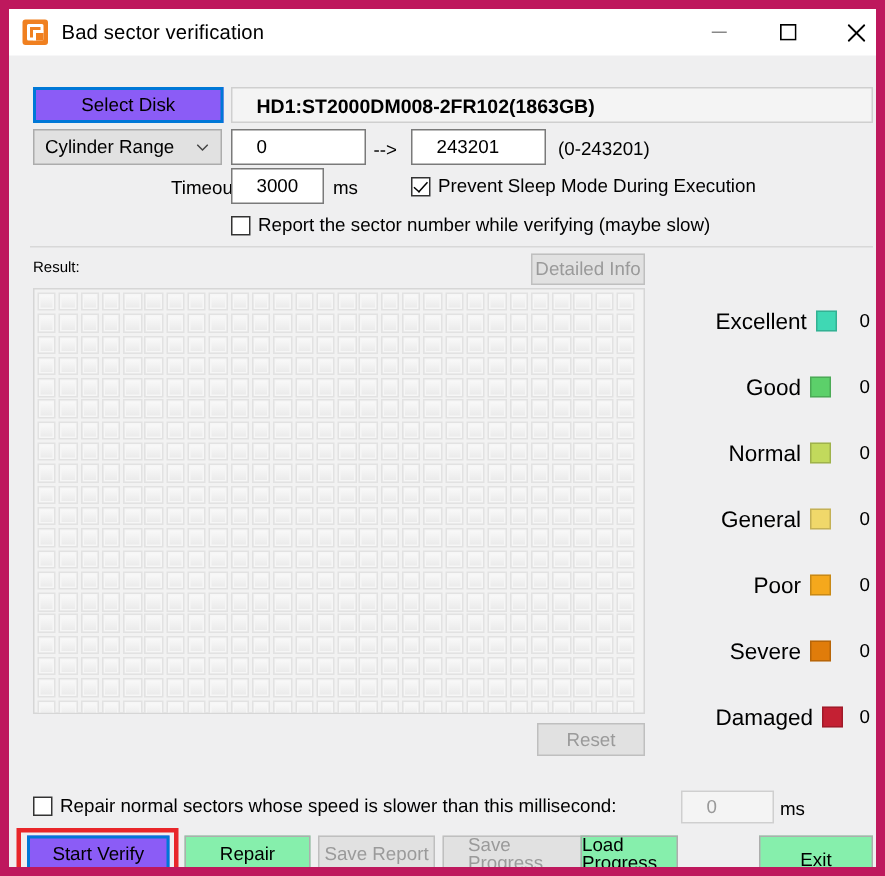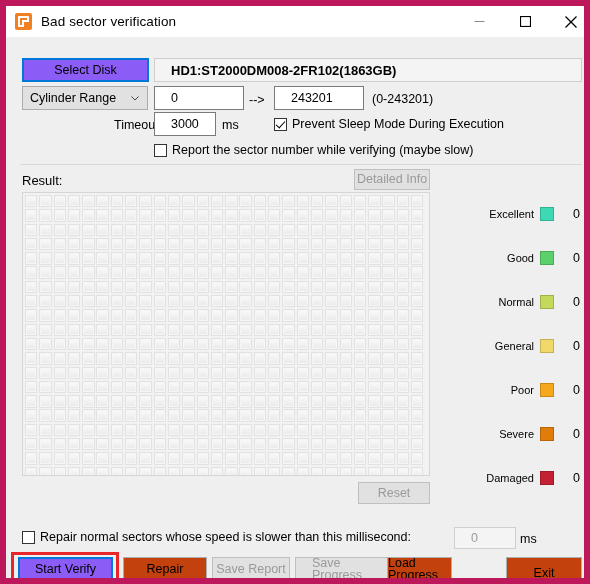--- a/index.html
+++ b/index.html
@@ -71,21 +71,21 @@
   
   .sep {
     position: absolute;
     left: 14px; width: 562px; height: 1px;
     background: #d8d8d8;
   }
 
   
   .btn {
     position: absolute;
-    background: #c2410c;
+    background: #86efac;
     border: 1px solid #adadad;
     font-family: "Liberation Sans", sans-serif;
     font-size: 12.5px;
     color: #000;
     display: flex; align-items: center; justify-content: center;
     padding: 0;
     line-height: 1;
   }
   .btn.disabled { color: #9a9a9a; border-color: #bfbfbf; background: #e1e1e1; }
   .btn.focused {
@@ -180,21 +180,21 @@
     box-shadow: inset 0 0 0 1px #f6f6f6;
   }
 
   
   #legend { position: absolute; left: 434px; top: 186px; width: 140px; }
   .lrow {
     position: relative;
     height: 44px;
     display: flex; align-items: center; justify-content: flex-end;
   }
-  .lname { font-size: 11px; color: #000; margin-left: 37px; }
+  .lname { font-size: 15px; color: #000; margin-left: 37px; }
   .lswatch {
     width: 14px; height: 14px;
     margin-left: 6px;
     border: 1px solid rgba(0,0,0,0.18);
     flex: none;
   }
   .lcount {
     width: 26px; text-align: right;
     font-size: 12.5px; color: #000;
   }
@@ -265,21 +265,21 @@
     <span>Report the sector number while verifying (maybe slow)</span>
   </div>
 
   <div class="chk" style="left:268px; top:111px;">
     <span class="chkbox checked"></span>
     <span>Prevent Sleep Mode During Execution</span>
   </div>
 
   <div class="sep" style="top:158px;"></div>
 
-  <div class="lbl" style="left:16px; top:168px; font-size:13px;">Result:</div>
+  <div class="lbl" style="left:16px; top:168px; font-size:10px;">Result:</div>
 
   <div class="btn disabled" style="left:348px; top:163px; width:76px; height:21px;">Detailed Info</div>
 
   <div id="grid-frame">
     <div id="grid">
         <div class="cell"></div>
         <div class="cell"></div>
         <div class="cell"></div>
         <div class="cell"></div>
         <div class="cell"></div>

